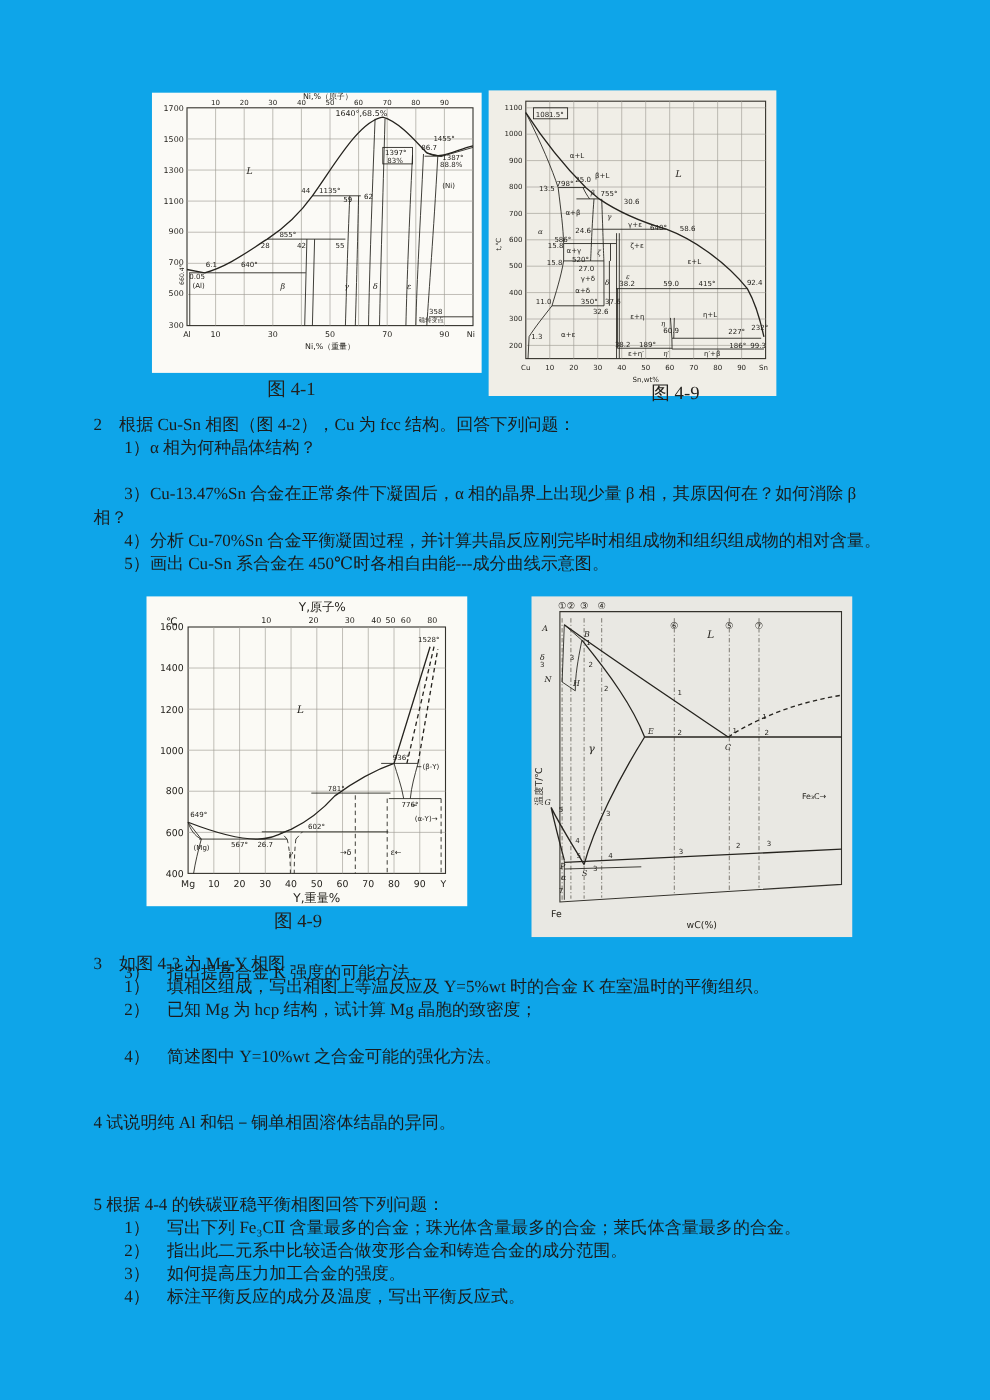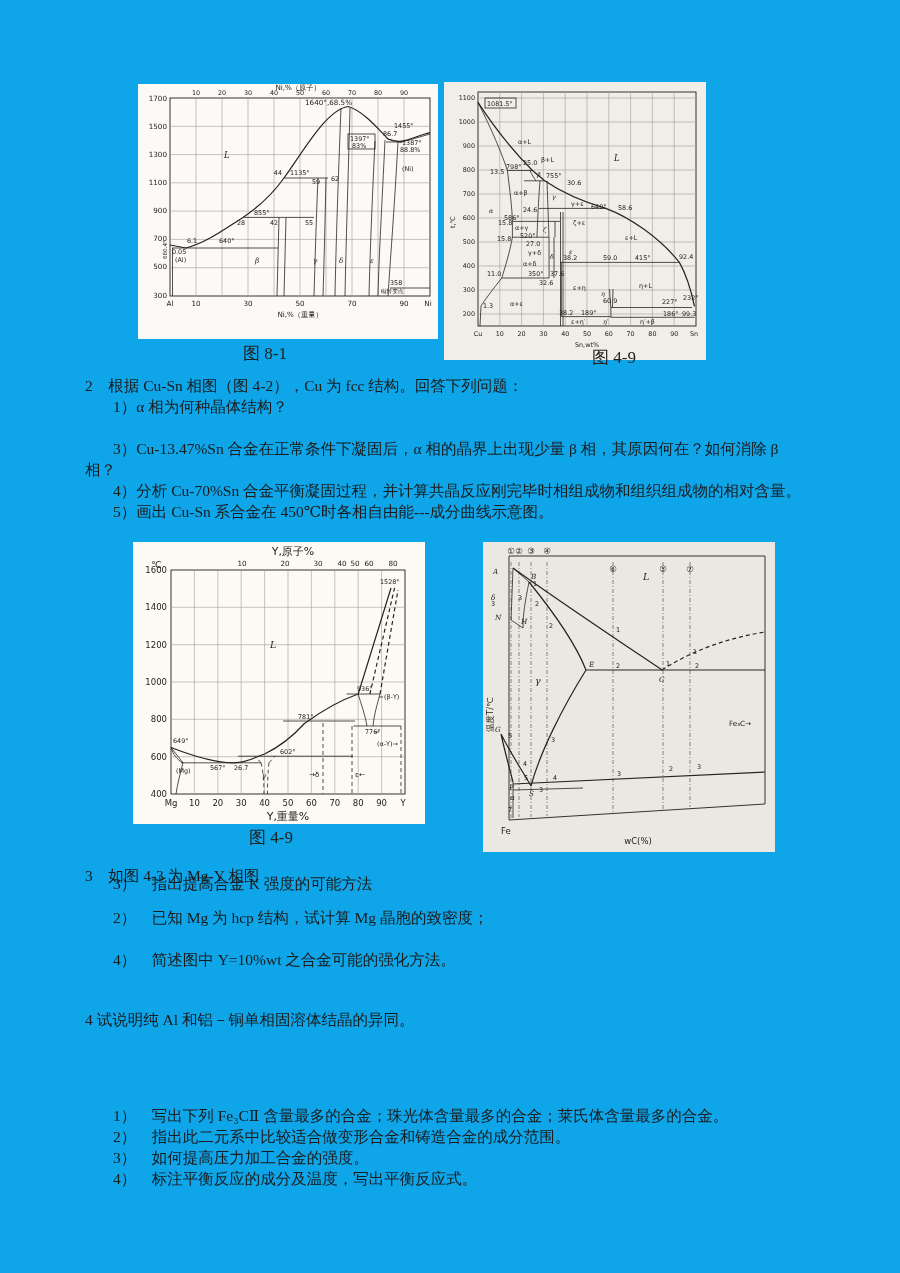--- a/index.html
+++ b/index.html
@@ -84,21 +84,21 @@
       <text class="t6" x="34" y="170">0.05</text>
       <text class="t6" x="37" y="178">(Al)</text>
       <text class="t7 it" x="117" y="179">β</text>
       <text class="t7 it" x="175" y="179">γ</text>
       <text class="t7 it" x="201" y="179">δ</text>
       <text class="t7 it" x="232" y="179">ε</text>
       <text class="t6" x="252" y="201">358</text>
       <text class="t5" x="243" y="209">磁转变点</text>
     </svg>
   </div>
-  <div class="cap" style="left:243px;top:342px">图 8-1</div>
+  <div class="cap" style="left:243px;top:342px">图 4-1</div>
 
   <div class="fig" style="left:444px;top:82px">
     <svg width="262" height="278" viewBox="0 0 262 278">
       <rect class="bg42" x="0" y="0" width="262" height="278"></rect>
       <rect class="bx" x="34" y="10" width="218" height="234"></rect>
       <path class="g" d="M55.8 10V244M77.6 10V244M99.4 10V244M121.2 10V244M143 10V244M164.8 10V244M186.6 10V244M208.4 10V244M230.2 10V244M34 16H252M34 40H252M34 64H252M34 88H252M34 112H252M34 136H252M34 160H252M34 184H252M34 208H252M34 232H252"></path>
       <path class="c" d="M34 20.4 C50 45 70 70 88.5 88.5 L100.7 98.8 C120 112 140 120 161.7 126.4 C185 135 215 155 235.4 180.4 C242 192 247 208 250.5 224.3"></path>
       <path class="c2" d="M34 20.4 C48 48 58 72 63.4 88.5 C66 110 68 125 68.4 139.4 L68.4 155.2 C66 170 61 185 57.8 196 C50 206 42 216 37 224 L36 244"></path>
       <path class="c2" d="M63.4 88.5H88.5 M80 98.8H100.7 M95 126.4H161.7 M68.4 139.4H116 M68.4 155.2H105 M116 180.4H235.4 M57.8 196H105.1 M166.8 225.5H248 M117.3 234.6H166.8 M166.8 235.3H250.5"></path>
       <path class="c2" d="M86 88.5 C88 93 90 96 92 98.8 M96 98.8 C94 125 93.5 145 92.9 155.2 M103 98.8 C104 125 104.5 145 105 155.2 M105 155.2 L105.1 196 M110 155.2 L110 196 M116.5 130 V244 M119 130 V244 M111 139.4 V155.2 M165.5 207 L166.8 225.5 L167 235.3 M169 207 L168.5 225.5 M117.3 180.4 V234.6"></path>
@@ -303,24 +303,26 @@
       <text class="t6" x="56" y="250">3</text>
       <text class="t6" x="70" y="238">4</text>
       <text class="t6" x="134" y="234">3</text>
       <text class="t6" x="186" y="229">2</text>
       <text class="t6" x="214" y="227">3</text>
       <text class="t6" x="25" y="270">7</text>
     </svg>
   </div>
 
   <div class="q" style="left:85px;top:866px">3　如图 4-3 为 Mg-Y 相图</div>
+  <div class="q" style="left:113px;top:887px">1）　填相区组成，写出相图上等温反应及 Y=5%wt 时的合金 K 在室温时的平衡组织。</div>
   <div class="q" style="left:113px;top:908px">2）　已知 Mg 为 hcp 结构，试计算 Mg 晶胞的致密度；</div>
   <div class="q" style="left:113px;top:874px">3）　指出提高合金 K 强度的可能方法</div>
   <div class="q" style="left:113px;top:950px">4）　简述图中 Y=10%wt 之合金可能的强化方法。</div>
 
   <div class="q" style="left:85px;top:1010px">4 试说明纯 Al 和铝－铜单相固溶体结晶的异同。</div>
 
+  <div class="q" style="left:85px;top:1085px">5 根据 4-4 的铁碳亚稳平衡相图回答下列问题：</div>
   <div class="q" style="left:113px;top:1106px">1）　写出下列 Fe₃CⅡ 含量最多的合金；珠光体含量最多的合金；莱氏体含量最多的合金。</div>
   <div class="q" style="left:113px;top:1127px">2）　指出此二元系中比较适合做变形合金和铸造合金的成分范围。</div>
   <div class="q" style="left:113px;top:1148px">3）　如何提高压力加工合金的强度。</div>
   <div class="q" style="left:113px;top:1169px">4）　标注平衡反应的成分及温度，写出平衡反应式。</div>
 
 </div>
 
 </body></html>

